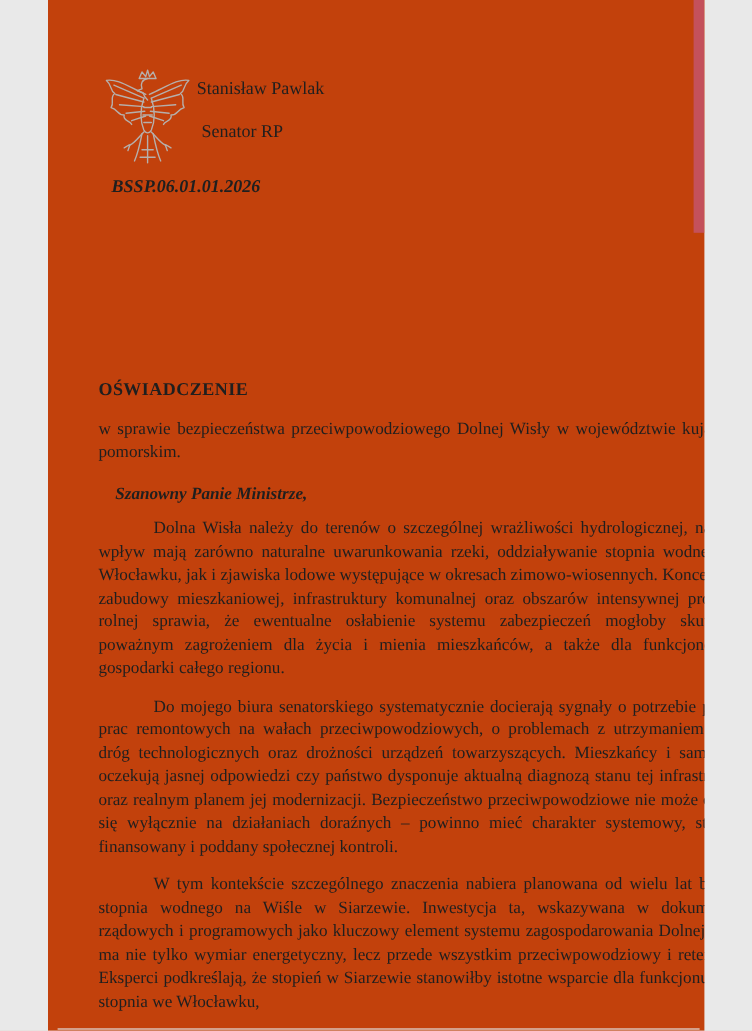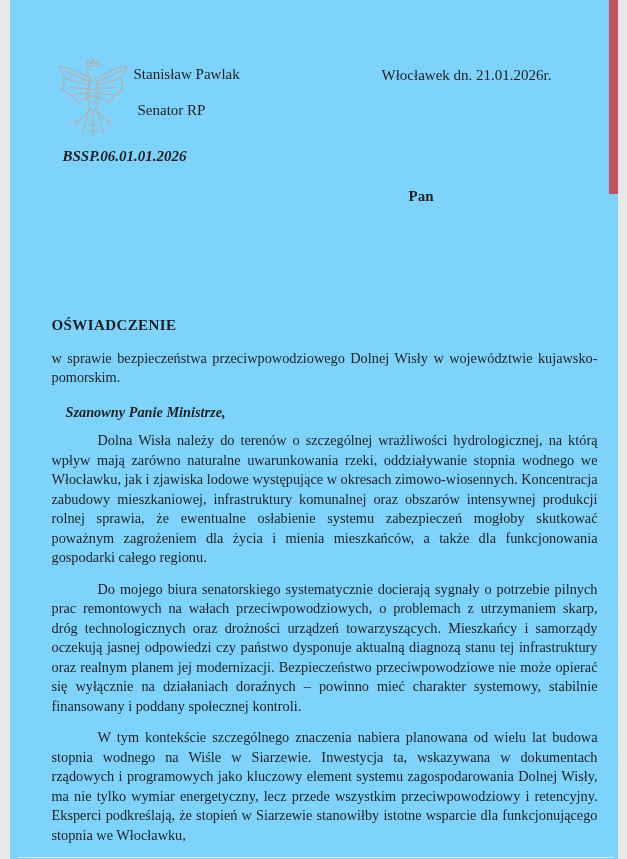--- a/index.html
+++ b/index.html
@@ -2,23 +2,23 @@
 <html lang="pl"><head>
 <meta charset="utf-8">
 <style>
   html, body {
     margin: 0;
     padding: 0;
     background: #e9e9e9;
   }
   .page {
     position: relative;
-    width: 608px;
+    width: 547px;
     height: 859px;
-    background: #7dd3fc;
+    background: #c2410c;
     overflow: hidden;
     font-family: "Liberation Serif", serif;
     color: #1f1f1f;
     margin: 0 auto;
   }
   
   .accent-bar {
     position: absolute;
     top: 0;
     right: 0;
@@ -123,25 +123,23 @@
       <path d="M46,34 C42,46 42,58 46,68 C48,72 52,72 54,68 C58,58 58,46 54,34"></path>
       <path d="M46,44 L54,44 M45,52 L55,52 M46,60 L54,60"></path>
       <path d="M46,70 C40,76 36,82 31,84 M54,70 C60,76 64,82 69,84"></path>
       <path d="M30,84 l-5,3 M31,84 l-2,6 M70,84 l5,3 M69,84 l2,6"></path>
       <path d="M44,72 C42,82 40,92 36,101 M50,74 L50,103 M56,72 C58,82 60,92 64,101 M44,89 L56,89 M42,97 L58,97"></path>
     </g>
   </svg>
 
   <div class="sender-name">Stanisław Pawlak</div>
   <div class="sender-title">Senator RP</div>
-  <div class="place-date">Włocławek dn. 21.01.2026r.</div>
   <div class="ref-number">BSSP.06.01.01.2026</div>
 
   <div class="addressee">
-    <div>Pan</div>
   </div>
 
   <div class="content">
     <p class="doc-title">OŚWIADCZENIE</p>
     <p class="doc-subject">w sprawie bezpieczeństwa przeciwpowodziowego Dolnej Wisły w województwie kujawsko-pomorskim.</p>
     <p class="doc-greeting">Szanowny Panie Ministrze,</p>
     <p class="body-par">Dolna Wisła należy do terenów o szczególnej wrażliwości hydrologicznej, na którą wpływ mają zarówno naturalne uwarunkowania rzeki, oddziaływanie stopnia wodnego we Włocławku, jak i zjawiska lodowe występujące w okresach zimowo-wiosennych. Koncentracja zabudowy mieszkaniowej, infrastruktury komunalnej oraz obszarów intensywnej produkcji rolnej sprawia, że ewentualne osłabienie systemu zabezpieczeń mogłoby skutkować poważnym zagrożeniem dla życia i mienia mieszkańców, a także dla funkcjonowania gospodarki całego regionu.</p>
     <p class="body-par">Do mojego biura senatorskiego systematycznie docierają sygnały o potrzebie pilnych prac remontowych na wałach przeciwpowodziowych, o problemach z utrzymaniem skarp, dróg technologicznych oraz drożności urządzeń towarzyszących. Mieszkańcy i samorządy oczekują jasnej odpowiedzi czy państwo dysponuje aktualną diagnozą stanu tej infrastruktury oraz realnym planem jej modernizacji. Bezpieczeństwo przeciwpowodziowe nie może opierać się wyłącznie na działaniach doraźnych – powinno mieć charakter systemowy, stabilnie finansowany i poddany społecznej kontroli.</p>
     <p class="body-par">W tym kontekście szczególnego znaczenia nabiera planowana od wielu lat budowa stopnia wodnego na Wiśle w Siarzewie. Inwestycja ta, wskazywana w dokumentach rządowych i programowych jako kluczowy element systemu zagospodarowania Dolnej Wisły, ma nie tylko wymiar energetyczny, lecz przede wszystkim przeciwpowodziowy i retencyjny. Eksperci podkreślają, że stopień w Siarzewie stanowiłby istotne wsparcie dla funkcjonującego stopnia we Włocławku,</p>
   </div>

